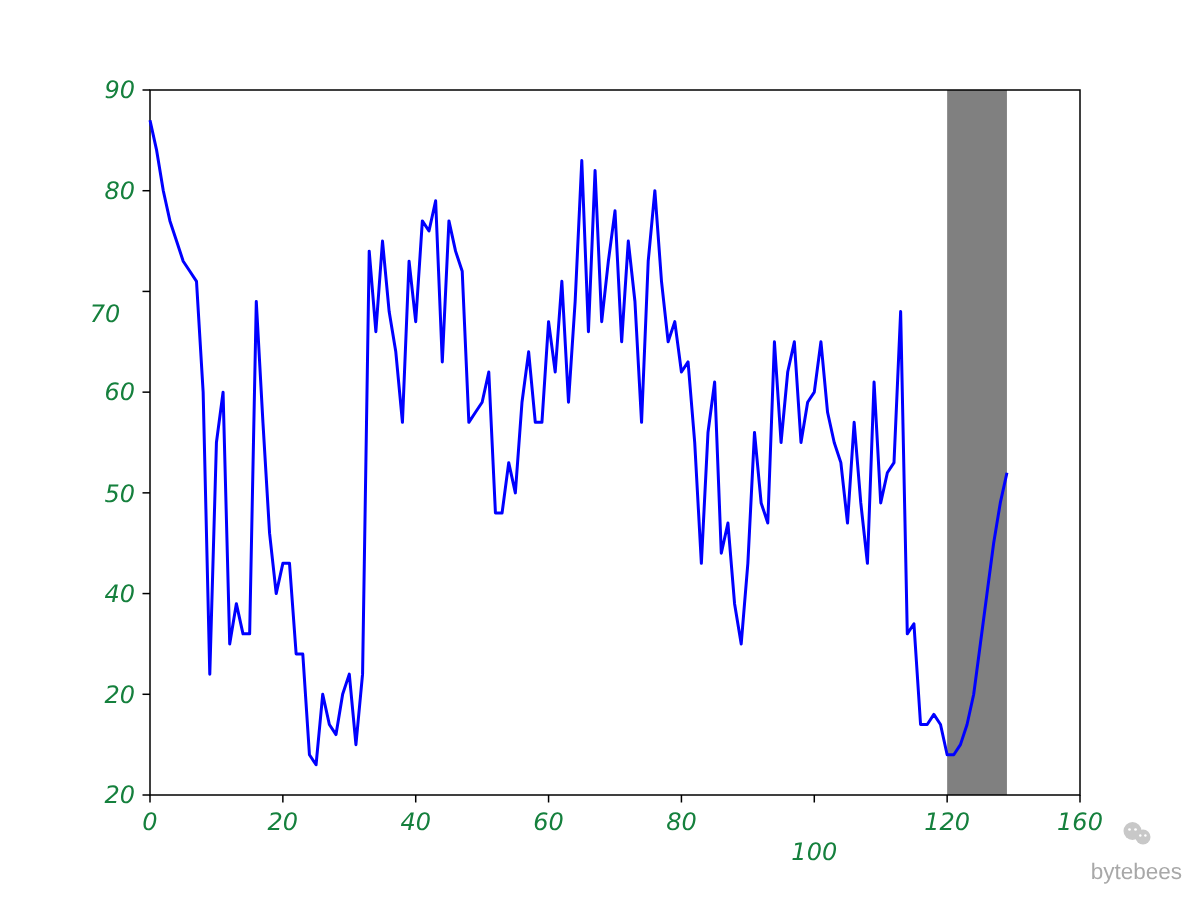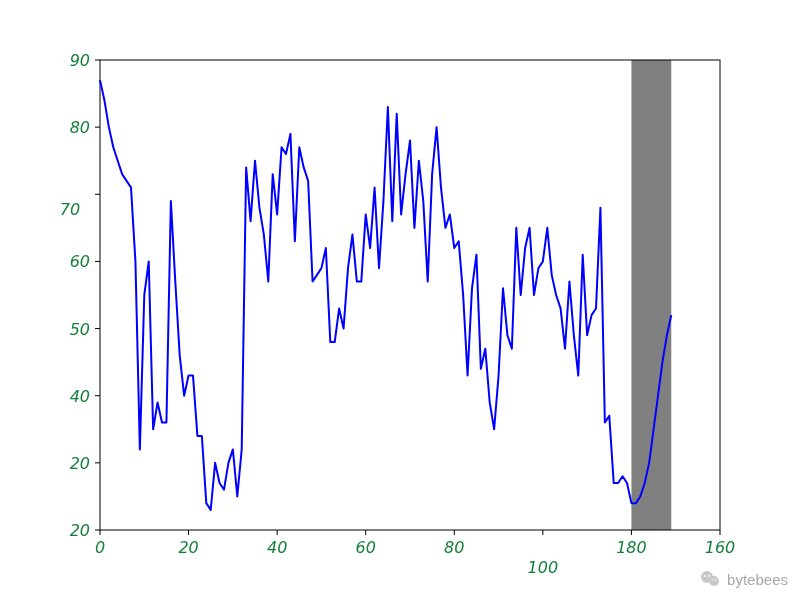--- a/index.html
+++ b/index.html
@@ -31,20 +31,21 @@
     position: absolute;
     right: 12px;
     bottom: 10px;
     font-size: 15px;
     color: #a8a8a8;
     font-family: sans-serif;
     display: flex;
     align-items: center;
     gap: 6px;
     user-select: none;
+    flex-direction: column;
   }
   #watermark svg { display: block; }
 </style>
 </head>
 <body>
 
 <div id="figure">
   <svg id="plot-svg" width="800" height="600">
       <rect x="631.4285714285714" y="60" width="39.857142857142776" height="470" fill="#808080"></rect>
       <rect x="100" y="60" width="620" height="470" fill="none" stroke="#000" stroke-width="1"></rect>
@@ -66,21 +67,21 @@
       <line x1="95" y1="60" x2="100" y2="60" stroke="#000" stroke-width="1"></line>
       <path d="M100.00 80.14 L104.43 100.29 L108.86 127.14 L113.29 147.29 L117.71 160.71 L122.14 174.14 L126.57 180.86 L131.00 187.57 L135.43 261.43 L139.86 449.43 L144.29 295.00 L148.71 261.43 L153.14 429.29 L157.57 402.43 L162.00 422.57 L166.43 422.57 L170.86 201.00 L175.29 281.57 L179.71 355.43 L184.14 395.71 L188.57 375.57 L193.00 375.57 L197.43 436.00 L201.86 436.00 L206.29 503.14 L210.71 509.86 L215.14 462.86 L219.57 483.00 L224.00 489.71 L228.43 462.86 L232.86 449.43 L237.29 496.43 L241.71 449.43 L246.14 167.43 L250.57 221.14 L255.00 160.71 L259.43 207.71 L263.86 234.57 L268.29 281.57 L272.71 174.14 L277.14 214.43 L281.57 147.29 L286.00 154.00 L290.43 133.86 L294.86 241.29 L299.29 147.29 L303.71 167.43 L308.14 180.86 L312.57 281.57 L317.00 274.86 L321.43 268.14 L325.86 248.00 L330.29 342.00 L334.71 342.00 L339.14 308.43 L343.57 328.57 L348.00 268.14 L352.43 234.57 L356.86 281.57 L361.29 281.57 L365.71 214.43 L370.14 248.00 L374.57 187.57 L379.00 268.14 L383.43 201.00 L387.86 107.00 L392.29 221.14 L396.71 113.71 L401.14 214.43 L405.57 174.14 L410.00 140.57 L414.43 227.86 L418.86 160.71 L423.29 201.00 L427.71 281.57 L432.14 174.14 L436.57 127.14 L441.00 187.57 L445.43 227.86 L449.86 214.43 L454.29 248.00 L458.71 241.29 L463.14 295.00 L467.57 375.57 L472.00 288.29 L476.43 254.71 L480.86 368.86 L485.29 348.71 L489.71 402.43 L494.14 429.29 L498.57 375.57 L503.00 288.29 L507.43 335.29 L511.86 348.71 L516.29 227.86 L520.71 295.00 L525.14 248.00 L529.57 227.86 L534.00 295.00 L538.43 268.14 L542.86 261.43 L547.29 227.86 L551.71 274.86 L556.14 295.00 L560.57 308.43 L565.00 348.71 L569.43 281.57 L573.86 335.29 L578.29 375.57 L582.71 254.71 L587.14 335.29 L591.57 315.14 L596.00 308.43 L600.43 207.71 L604.86 422.57 L609.29 415.86 L613.71 483.00 L618.14 483.00 L622.57 476.29 L627.00 483.00 L631.43 503.14 L635.86 503.14 L640.29 496.43 L644.71 483.00 L649.14 462.86 L653.57 429.29 L658.00 395.71 L662.43 362.14 L666.86 335.29 L671.29 315.14 " fill="none" stroke="#0000ff" stroke-width="2" stroke-linejoin="round" stroke-linecap="butt"></path>
     </svg>
   <div id="tick-container">
       <div class="tick-label xlabel" style="left: 100px; top: 538px;">0</div>
       <div class="tick-label xlabel" style="left: 188.571px; top: 538px;">20</div>
       <div class="tick-label xlabel" style="left: 277.143px; top: 538px;">40</div>
       <div class="tick-label xlabel" style="left: 365.714px; top: 538px;">60</div>
       <div class="tick-label xlabel" style="left: 454.286px; top: 538px;">80</div>
       <div class="tick-label xlabel" style="left: 542.857px; top: 538px; margin-top: 20px;">100</div>
-      <div class="tick-label xlabel" style="left: 631.429px; top: 538px;">180</div>
+      <div class="tick-label xlabel" style="left: 631.429px; top: 538px;">120</div>
       <div class="tick-label xlabel" style="left: 720px; top: 538px;">160</div>
       <div class="tick-label ylabel" style="left: 50px; top: 530px;">20</div>
       <div class="tick-label ylabel" style="left: 50px; top: 462.857px;">20</div>
       <div class="tick-label ylabel" style="left: 50px; top: 395.714px;">40</div>
       <div class="tick-label ylabel" style="left: 50px; top: 328.571px;">50</div>
       <div class="tick-label ylabel" style="left: 50px; top: 261.429px;">60</div>
       <div class="tick-label ylabel" style="left: 50px; top: 209px; text-align: center;">70</div>
       <div class="tick-label ylabel" style="left: 50px; top: 127.143px;">80</div>
       <div class="tick-label ylabel" style="left: 50px; top: 60px;">90</div>
     </div>

